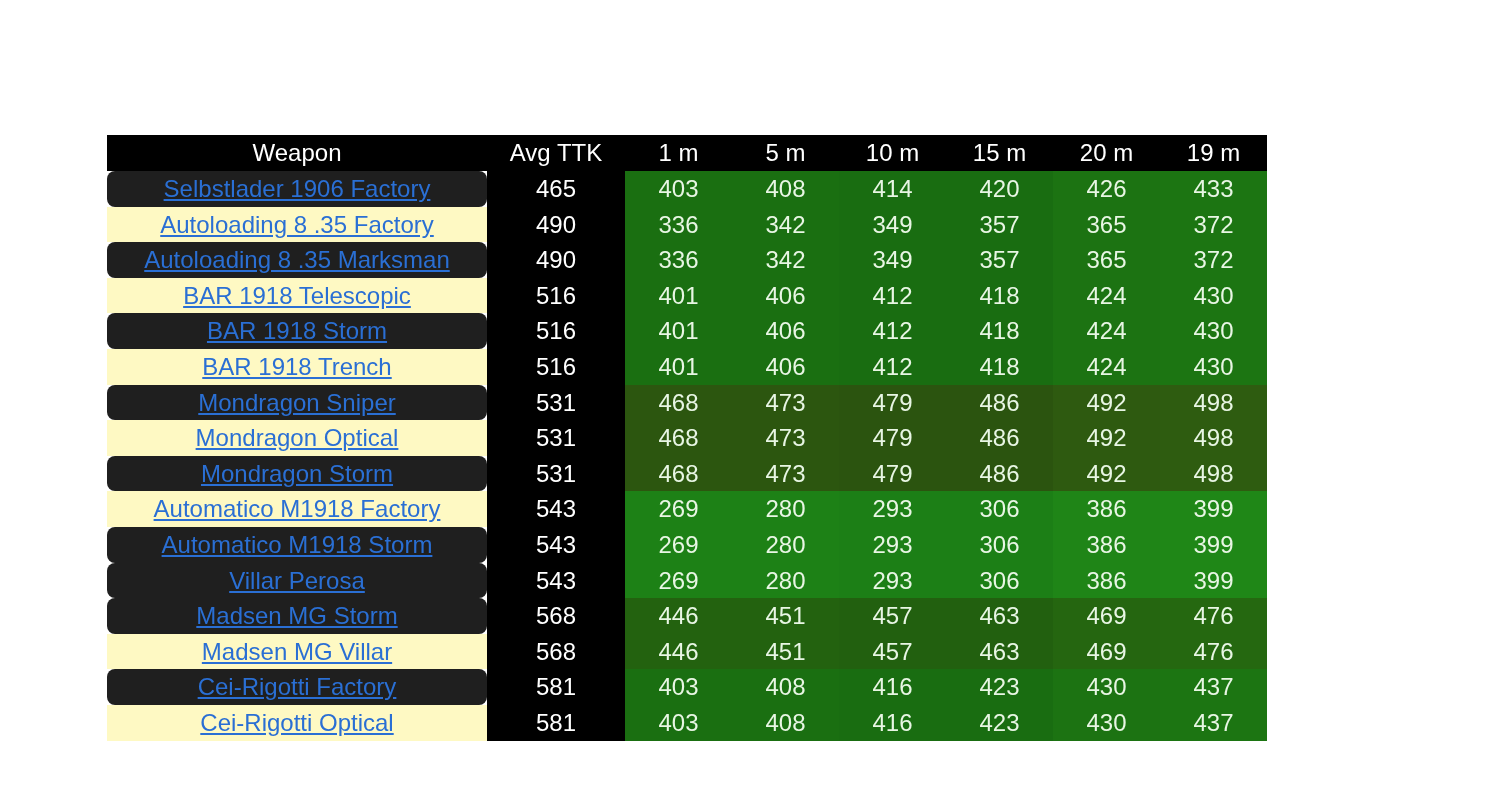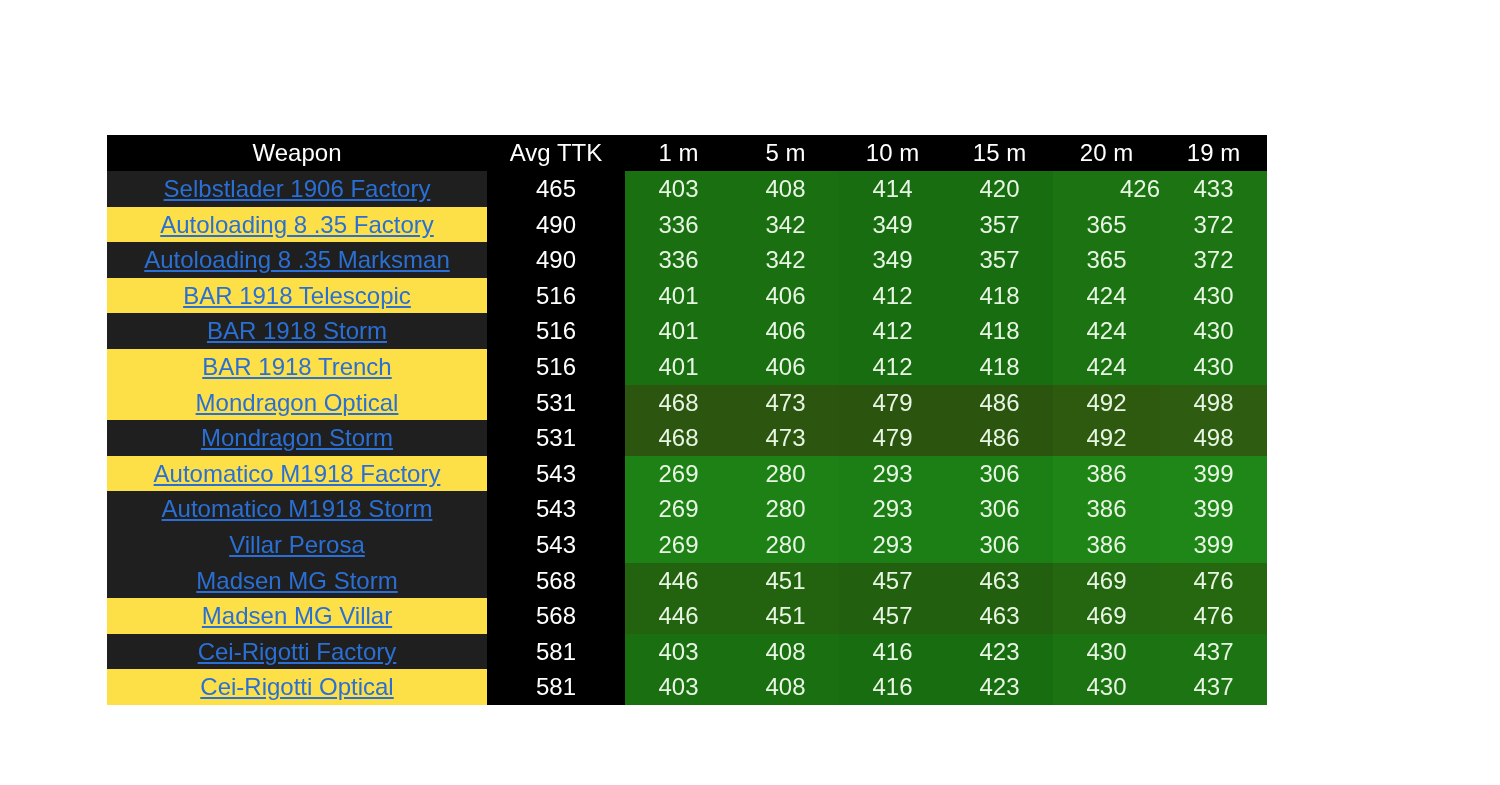--- a/index.html
+++ b/index.html
@@ -67,22 +67,22 @@
 
   
   td.weapon {
     text-align: center;
   }
   td.weapon a {
     color: #2a6fd4;
     text-decoration: underline;
     font-size: 24px;
   }
-  tr.odd td.weapon { background: #1f1f1f; }
-  tr.even td.weapon { background: #fde047; }
+  tr.odd td.weapon { background: #1f1f1f; border-radius: 8px; }
+  tr.even td.weapon { background: #fef9c3; }
 
   
   td.avg {
     background: #000000;
     color: #ffffff;
   }
 
   
   td.dist {
     color: #e8f6e4;
@@ -117,21 +117,21 @@
           </tr>
       </thead>
       <tbody id="table-body">
           <tr class="odd">
             <td class="weapon"><a href="#">Selbstlader 1906 Factory</a></td>
             <td class="avg">465</td>
             <td class="dist" style="background: rgb(26, 111, 17);">403</td>
             <td class="dist" style="background: rgb(26, 111, 17);">408</td>
             <td class="dist" style="background: rgb(25, 109, 17);">414</td>
             <td class="dist" style="background: rgb(25, 109, 17); margin-top: 19px;">420</td>
-            <td class="dist" style="background: rgb(28, 115, 18); text-align: right;">426</td>
+            <td class="dist" style="background: rgb(28, 115, 18);">426</td>
             <td class="dist" style="background: rgb(28, 117, 18);">433</td>
           </tr>
           <tr class="even">
             <td class="weapon"><a href="#">Autoloading 8 .35 Factory</a></td>
             <td class="avg">490</td>
             <td class="dist" style="background: rgb(26, 111, 17);">336</td>
             <td class="dist" style="background: rgb(26, 111, 17);">342</td>
             <td class="dist" style="background: rgb(25, 109, 17);">349</td>
             <td class="dist" style="background: rgb(25, 109, 17);">357</td>
             <td class="dist" style="background: rgb(28, 115, 18);">365</td>
@@ -170,20 +170,30 @@
           <tr class="even">
             <td class="weapon"><a href="#">BAR 1918 Trench</a></td>
             <td class="avg">516</td>
             <td class="dist" style="background: rgb(26, 111, 17);">401</td>
             <td class="dist" style="background: rgb(26, 111, 17);">406</td>
             <td class="dist" style="background: rgb(25, 109, 17);">412</td>
             <td class="dist" style="background: rgb(25, 109, 17);">418</td>
             <td class="dist" style="background: rgb(28, 115, 18);">424</td>
             <td class="dist" style="background: rgb(28, 117, 18);">430</td>
           </tr>
+          <tr class="odd">
+            <td class="weapon"><a href="#">Mondragon Sniper</a></td>
+            <td class="avg">531</td>
+            <td class="dist" style="background: rgb(44, 86, 15);">468</td>
+            <td class="dist" style="background: rgb(44, 86, 15);">473</td>
+            <td class="dist" style="background: rgb(43, 84, 15);">479</td>
+            <td class="dist" style="background: rgb(43, 84, 15);">486</td>
+            <td class="dist" style="background: rgb(46, 90, 16);">492</td>
+            <td class="dist" style="background: rgb(46, 92, 16);">498</td>
+          </tr>
           <tr class="even">
             <td class="weapon"><a href="#">Mondragon Optical</a></td>
             <td class="avg">531</td>
             <td class="dist" style="background: rgb(44, 86, 15);">468</td>
             <td class="dist" style="background: rgb(44, 86, 15);">473</td>
             <td class="dist" style="background: rgb(43, 84, 15);">479</td>
             <td class="dist" style="background: rgb(43, 84, 15);">486</td>
             <td class="dist" style="background: rgb(46, 90, 16);">492</td>
             <td class="dist" style="background: rgb(46, 92, 16);">498</td>
           </tr>

